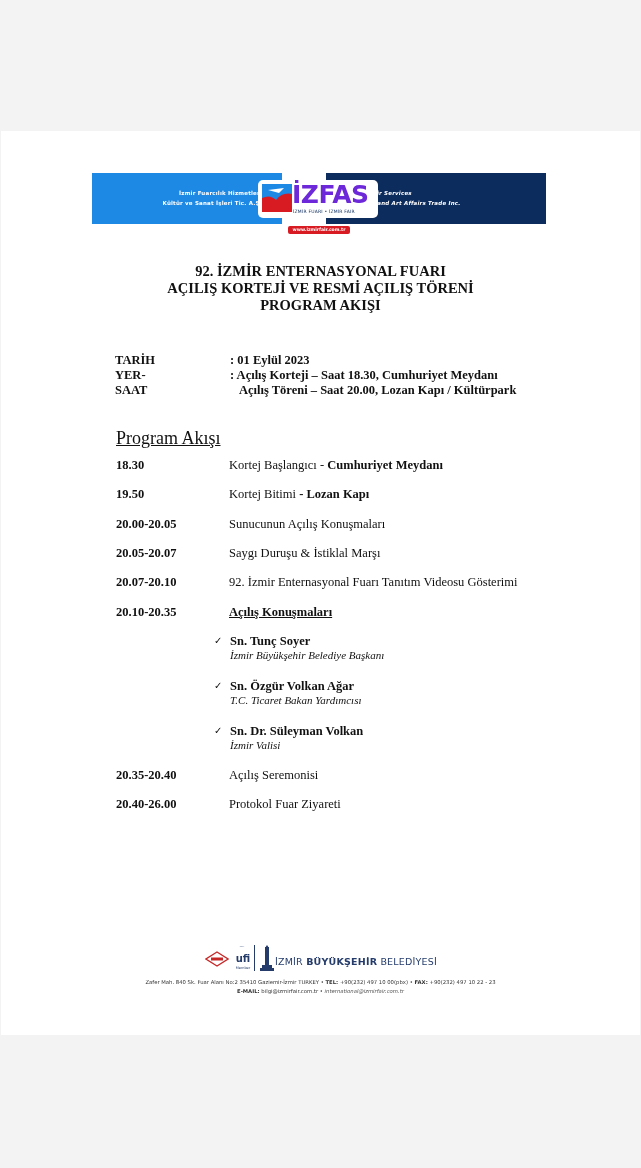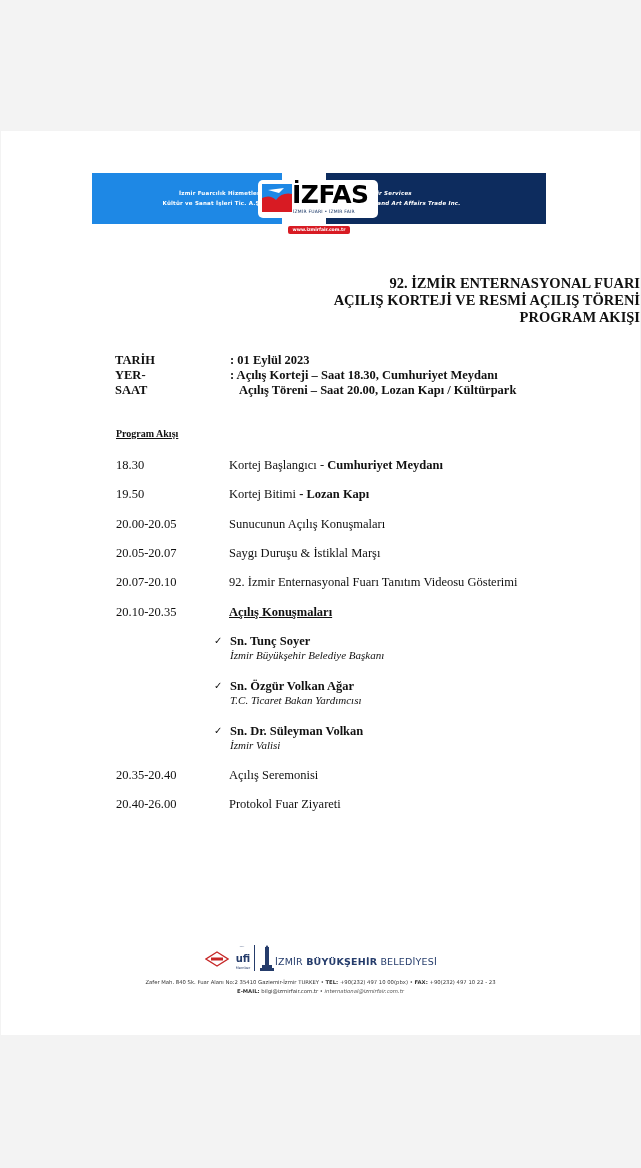--- a/index.html
+++ b/index.html
@@ -84,21 +84,21 @@
       height: 28px;
     }
     .logo-word {
       position: absolute;
       left: 34px;
       top: 1px;
       font-family: "DejaVu Sans", sans-serif;
       font-weight: bold;
       font-size: 25px;
       line-height: 28px;
-      color: #000000;
+      color: #6d28d9;
       letter-spacing: -0.5px;
     }
     .logo-sub {
       position: absolute;
       left: 35px;
       top: 29px;
       font-family: "DejaVu Sans", sans-serif;
       font-size: 4.5px;
       color: #0d2c5e;
       letter-spacing: 0.2px;
@@ -116,23 +116,23 @@
       font-family: "DejaVu Sans", sans-serif;
       font-size: 4.5px;
       line-height: 8px;
       text-align: center;
       font-weight: bold;
     }
     
     .title {
       position: absolute;
       left: 0;
-      top: 144px;
+      top: 132px;
       width: 639px;
-      text-align: right;
+      text-align: center;
       font-weight: bold;
       font-size: 14.5px;
       line-height: 17px;
     }
     
     .info {
       position: absolute;
       left: 114px;
       top: 222px;
       font-weight: bold;
@@ -141,34 +141,34 @@
     }
     .info-row { position: relative; height: 15px; }
     .info-label { position: absolute; left: 0; }
     .info-value { position: absolute; left: 115px; white-space: nowrap; }
     .info-value.cont { left: 124px; }
     
     .prog-heading {
       position: absolute;
       left: 115px;
       top: 297px;
-      font-weight: bold;
-      font-size: 10px;
+      font-weight: normal;
+      font-size: 18px;
       text-decoration: underline;
     }
     .row {
       position: absolute;
       left: 115px;
       font-size: 12.5px;
       white-space: nowrap;
     }
     .row .time {
       position: absolute;
       left: 0;
-      font-weight: normal;
+      font-weight: bold;
     }
     .row .desc {
       position: absolute;
       left: 113px;
     }
     .row .desc b { font-weight: bold; margin-top: 48px; }
     .row .desc.underline-bold {
       font-weight: bold;
       text-decoration: underline;
     }

